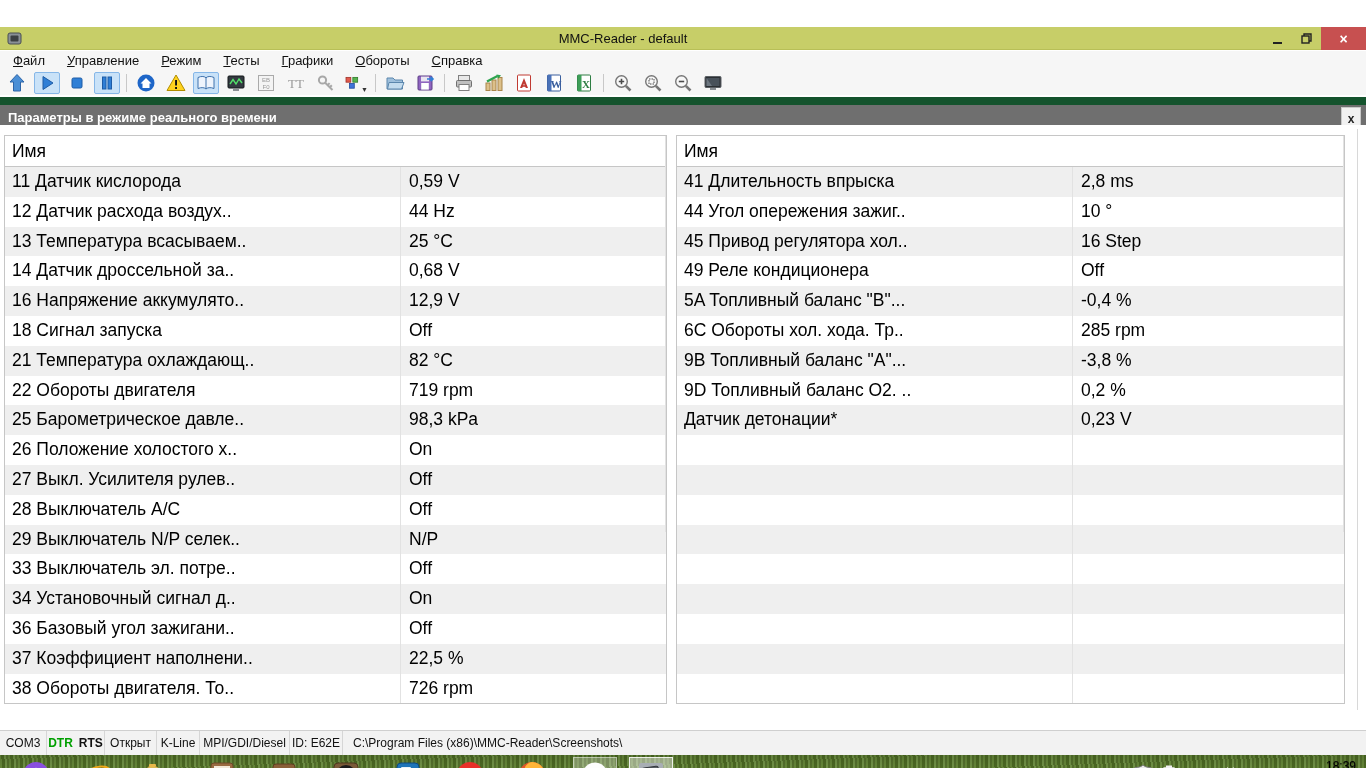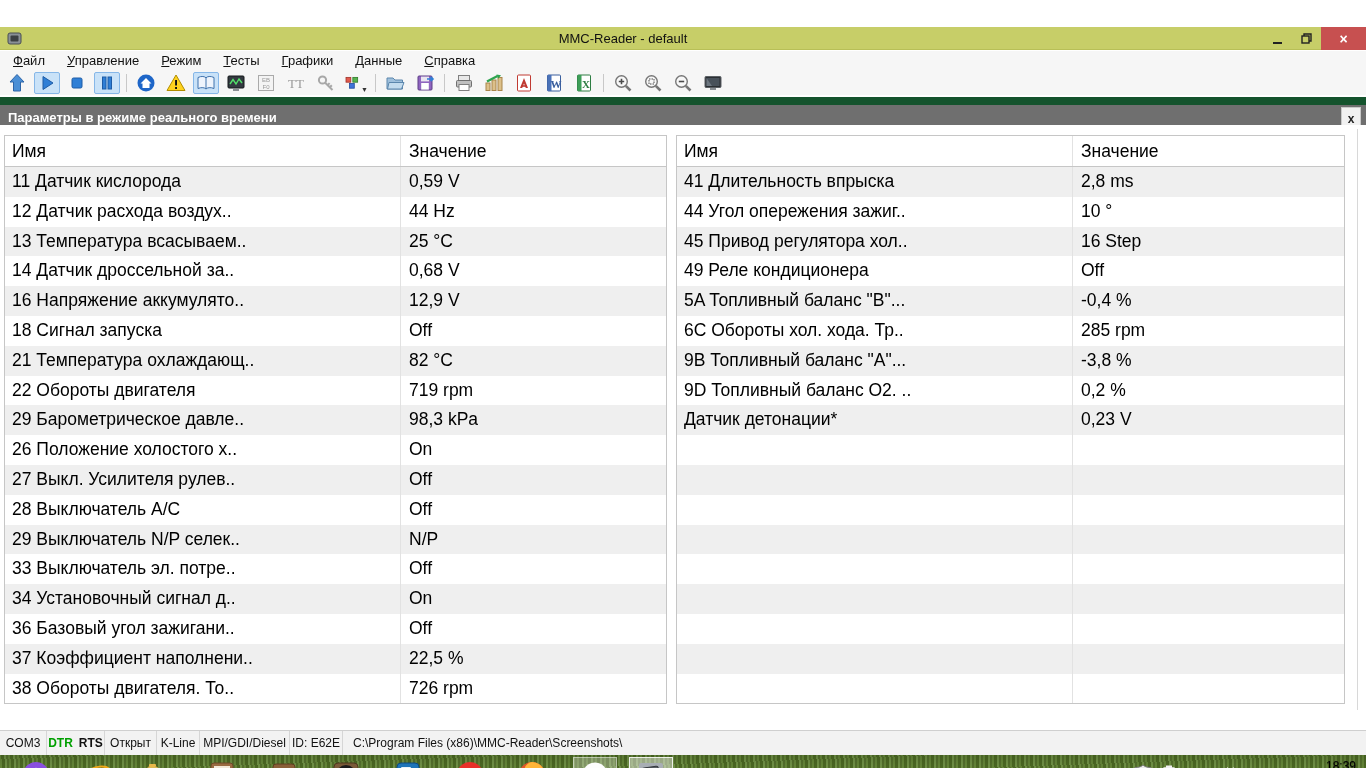--- a/index.html
+++ b/index.html
@@ -40,21 +40,21 @@
   .panel-x { position:absolute; right:5px; top:2px; width:20px; height:24px; background:#f1f1f1;
     border:1px solid #c9c9c9; color:#222; font-size:12px; font-weight:bold;
     display:flex; align-items:center; justify-content:center; }
 
   .content { position:absolute; left:0; top:98px; width:100%; height:605px; background:#fff; }
   .content-edge { position:absolute; top:4px; bottom:20px; right:8px; width:1px; background:#d8d8d8; }
 
   .ptable { position:absolute; top:10px; background:#fff; border:1px solid #c6c6c6; }
   .ptable.left  { left:4px;   width:663px; }
   .ptable.right { left:676px; width:669px; }
-  .thead { display:flex; height:31px; border-bottom:1px solid #c6c6c6; background:#fff; }
+  .thead { display:flex; height:31px; border-bottom:1px solid #c6c6c6; background:#fff;flex-direction:column; }
   .trow  { display:flex; height:29.8px; }
   .trow.odd { background:#efefef; }
   .cn { flex:0 0 396px; padding-left:7px; border-right:1px solid #e2e2e2; overflow:hidden;
     white-space:nowrap; font-size:17.5px; line-height:29.8px; color:#000; }
   .cv { flex:1 1 auto; padding-left:8px; overflow:hidden; white-space:nowrap;
     font-size:17.5px; line-height:29.8px; color:#000; }
   .thead .cn, .thead .cv { font-size:17.5px; line-height:31px; }
 
   .sb { position:absolute; left:0; top:703px; width:100%; height:25px; background:#f2f2f2;
     border-top:1px solid #cfcfcf; display:flex; font-size:12px; color:#111; align-items:center; }
@@ -109,21 +109,21 @@
         <span class="capbtn close-btn">×</span>
       </span>
     </div>
 
     <div class="menubar">
       <span class="menu-item">Файл</span>
       <span class="menu-item">Управление</span>
       <span class="menu-item">Режим</span>
       <span class="menu-item">Тесты</span>
       <span class="menu-item">Графики</span>
-      <span class="menu-item">Данные</span>
+      <span class="menu-item">Обороты</span>
       <span class="menu-item">Справка</span>
     </div>
 
     <div class="toolbar">
         <span class="tbtn">
           <svg width="20" height="20" viewBox="0 0 20 20">
             <path d="M10 1.5 L17 9 H13.5 V18 H6.5 V9 H3 Z" fill="#4b8fd6" stroke="#2c64a8"></path>
           </svg>
         </span>
         <span class="tbtn sel">
@@ -317,21 +317,21 @@
           </div>
           <div class="trow odd">
             <span class="cn">21 Температура охлаждающ..</span>
             <span class="cv">82 °C</span>
           </div>
           <div class="trow">
             <span class="cn">22 Обороты двигателя</span>
             <span class="cv">719 rpm</span>
           </div>
           <div class="trow odd">
-            <span class="cn">29 Барометрическое давле..</span>
+            <span class="cn">25 Барометрическое давле..</span>
             <span class="cv">98,3 kPa</span>
           </div>
           <div class="trow">
             <span class="cn">26 Положение холостого х..</span>
             <span class="cv">On</span>
           </div>
           <div class="trow odd">
             <span class="cn">27 Выкл. Усилителя рулев..</span>
             <span class="cv">Off</span>
           </div>

